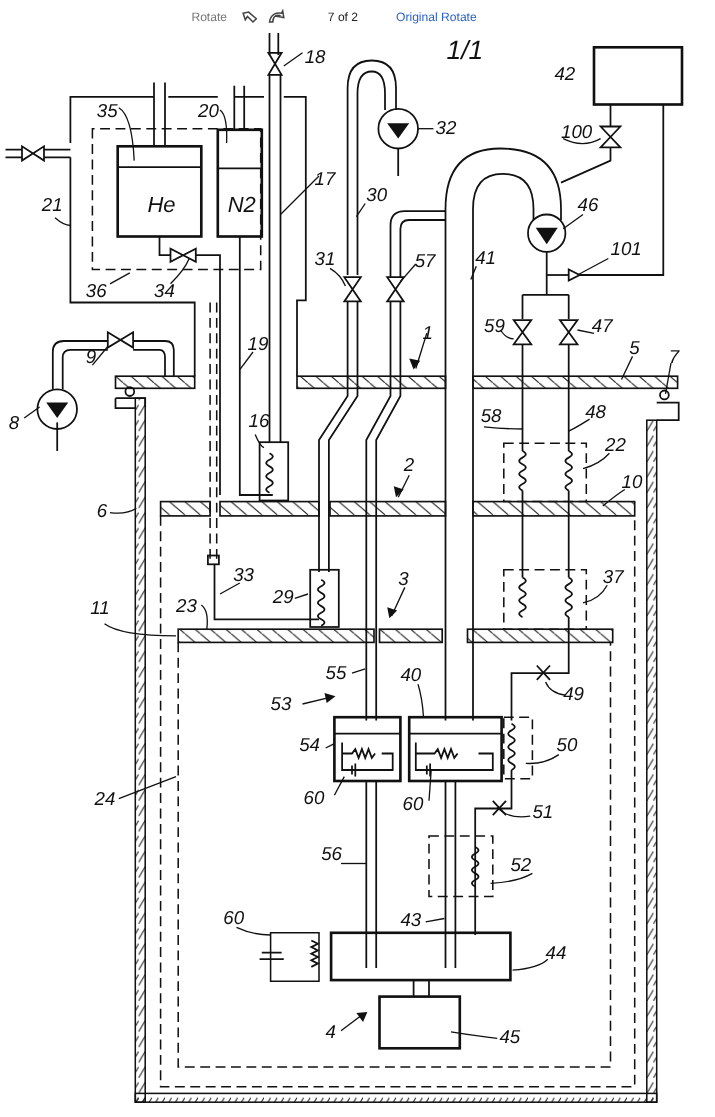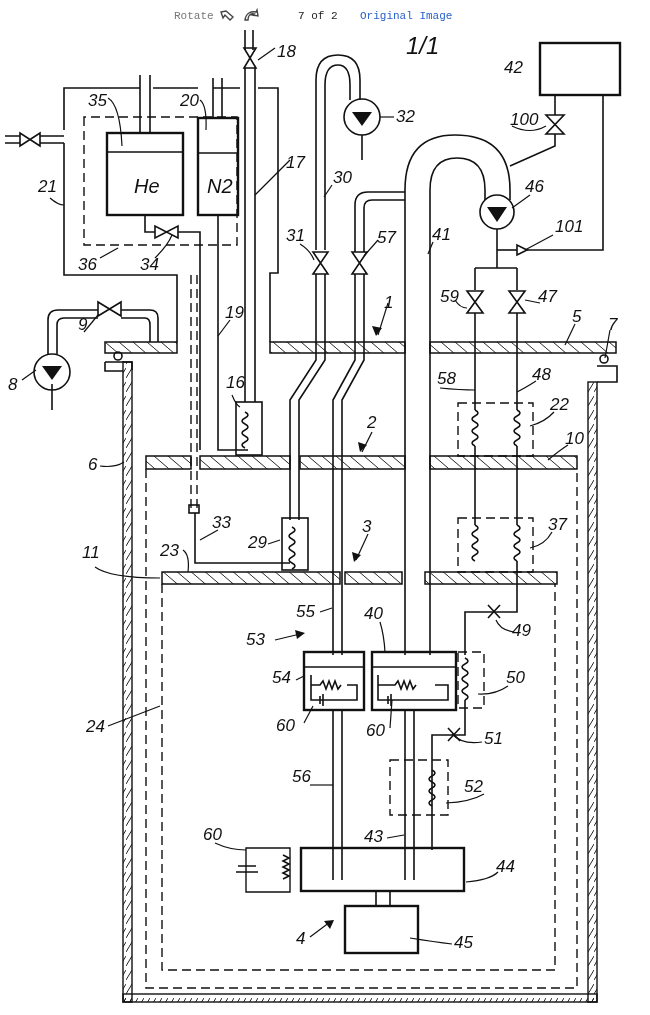--- a/index.html
+++ b/index.html
@@ -1,17 +1,17 @@
 <!DOCTYPE html>
 <html><head>
 <meta charset="utf-8">
 <style>
   html, body { margin: 0; padding: 0; background: #ffffff; }
   body { width: 650px; height: 1015px; position: relative; overflow: hidden; font-family: "Liberation Sans", sans-serif; }
-  .toolbar { position: absolute; top: 0; left: 0; width: 650px; height: 32px; font-family: Liberation Mono, monospace; }
+  .toolbar { position: absolute; top: 0; left: 0; width: 650px; height: 32px; }
   .tb-rotate { position: absolute; left: 174px; top: 10px; font-size: 11px; color: #777777; }
   .tb-icon { position: absolute; top: 8px; width: 18px; height: 14px; }
   .tb-page { position: absolute; left: 298px; top: 10px; font-size: 11px; color: #222222; }
   .tb-orig { position: absolute; left: 360px; top: 10px; font-size: 11px; color: #2a62c9; cursor: pointer; }
   svg.drawing { position: absolute; left: 0; top: 0; }
   .lbl { font-family: "Liberation Sans", sans-serif; font-style: italic; font-size: 17px; fill: #111; }
   .ln { stroke: #111; fill: none; stroke-width: 1.6; }
   .thk { stroke: #111; fill: none; stroke-width: 2.4; }
   .dash { stroke: #111; fill: none; stroke-width: 1.4; stroke-dasharray: 9 5; }
   .lead { stroke: #111; fill: none; stroke-width: 1.2; }
@@ -22,21 +22,21 @@
 
 <div class="toolbar">
   <span class="tb-rotate">Rotate</span>
   <svg class="tb-icon" style="left:218px" viewBox="0 0 18 14">
     <path d="M3 4 L8 3 L15 9 L12 12 L7 7 L5 10 Z" fill="none" stroke="#444" stroke-width="1.4"></path>
   </svg>
   <svg class="tb-icon" style="left:242px" viewBox="0 0 18 14">
     <path d="M3 12 C4 5 9 3 14 4 L15 2 L16 8 L10 7 L12 6 C8 5 6 8 6 12 Z" fill="none" stroke="#444" stroke-width="1.4"></path>
   </svg>
   <span class="tb-page">7 of 2</span>
-  <span class="tb-orig">Original Image</span>
+  <span class="tb-orig">Original Rotate</span>
 </div>
 
 <svg class="drawing" width="650" height="1015" viewBox="0 0 650 1015">
   <defs>
     <pattern id="hatchPat" patternUnits="userSpaceOnUse" width="14" height="12" patternTransform="rotate(0)">
       <line x1="0" y1="0" x2="14" y2="12" class="hatch"></line>
     </pattern>
     <pattern id="wallHatch" patternUnits="userSpaceOnUse" width="6" height="14">
       <line x1="0" y1="14" x2="6" y2="4" class="hatch"></line>
     </pattern>

